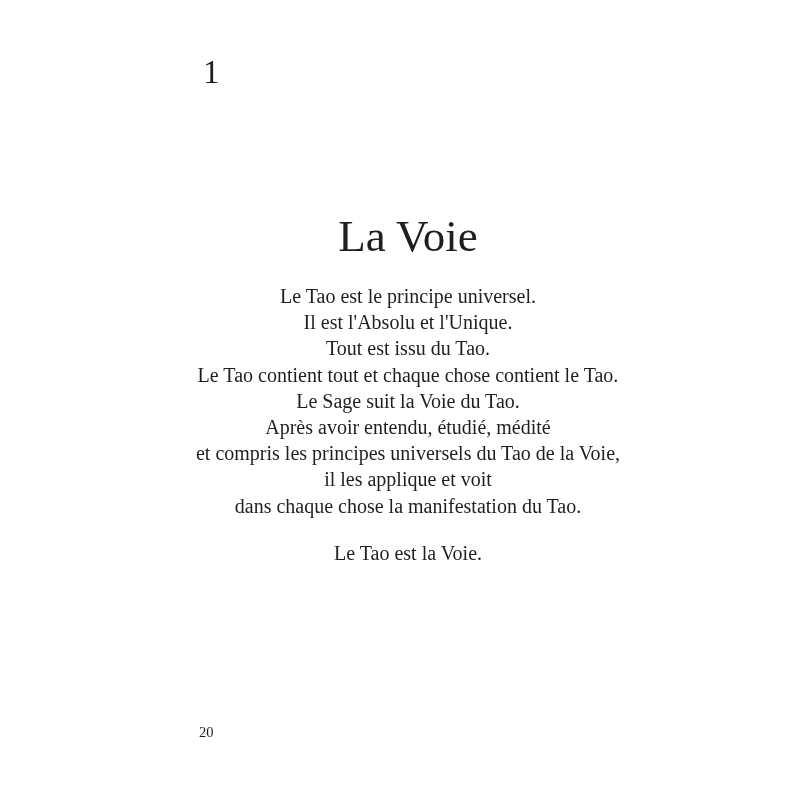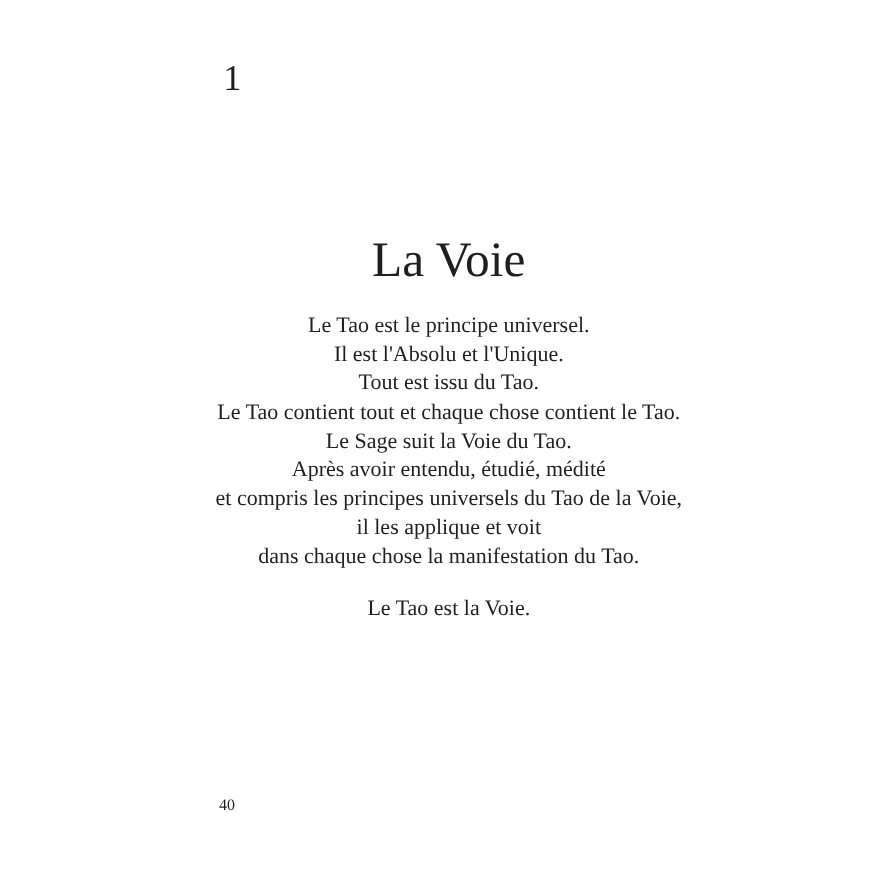--- a/index.html
+++ b/index.html
@@ -93,15 +93,15 @@
       <div class="poem-line">Après avoir entendu, étudié, médité</div>
       <div class="poem-line">et compris les principes universels du Tao de la Voie,</div>
       <div class="poem-line">il les applique et voit</div>
       <div class="poem-line">dans chaque chose la manifestation du Tao.</div>
     </div>
 
     <div class="closing-line">Le Tao est la Voie.</div>
 
   </div>
 
-  <div class="page-number">40</div>
+  <div class="page-number">20</div>
 
 </div>
 
 </body></html>

